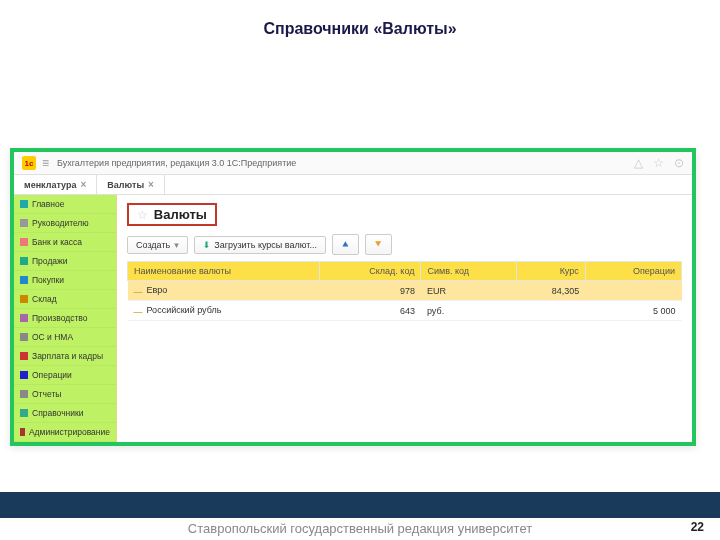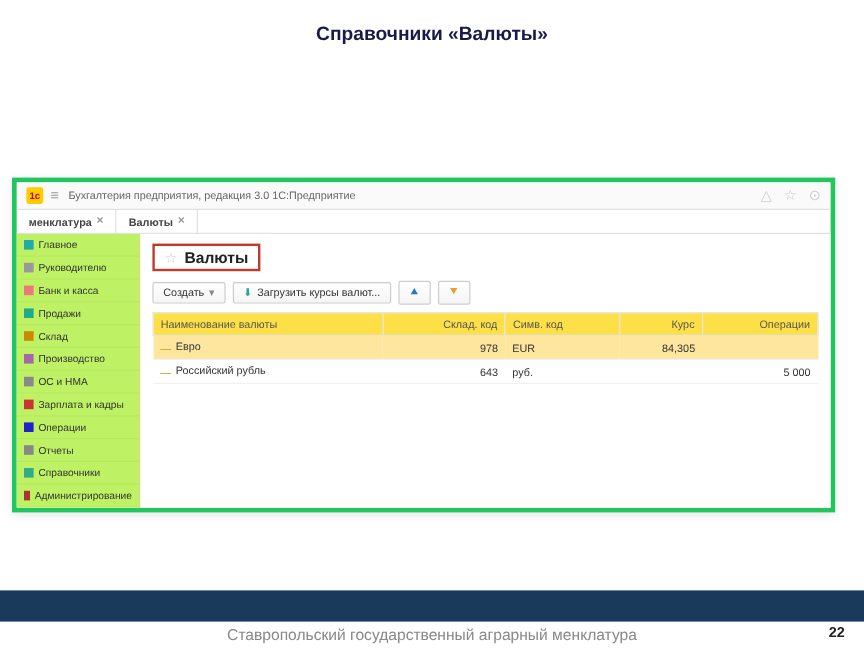--- a/index.html
+++ b/index.html
@@ -79,20 +79,24 @@
           <span class="icon" style="background: rgb(153, 153, 153);"></span>
           <span>Руководителю</span>
         </div>
         <div class="sidebar-item">
           <span class="icon" style="background: rgb(238, 119, 119);"></span>
           <span>Банк и касса</span>
         </div>
         <div class="sidebar-item">
           <span class="icon" style="background: rgb(34, 170, 136);"></span>
           <span>Продажи</span>
+        </div>
+        <div class="sidebar-item">
+          <span class="icon" style="background: rgb(34, 136, 204);"></span>
+          <span>Покупки</span>
         </div>
         <div class="sidebar-item">
           <span class="icon" style="background: rgb(204, 136, 0);"></span>
           <span>Склад</span>
         </div>
         <div class="sidebar-item">
           <span class="icon" style="background: rgb(170, 102, 170);"></span>
           <span>Производство</span>
         </div>
         <div class="sidebar-item">
@@ -175,15 +179,15 @@
           </tbody>
       </table>
 
     </div>
   </div>
 
 </div>
 
 <div class="footer-bar"></div>
 <div class="footer-text">
-  <span class="footer-text-inner">Ставропольский государственный аграрный менклатура</span>
+  <span class="footer-text-inner">Ставропольский государственный редакция университет</span>
 </div>
 <div class="page-number">22</div>
 
 </body></html>

